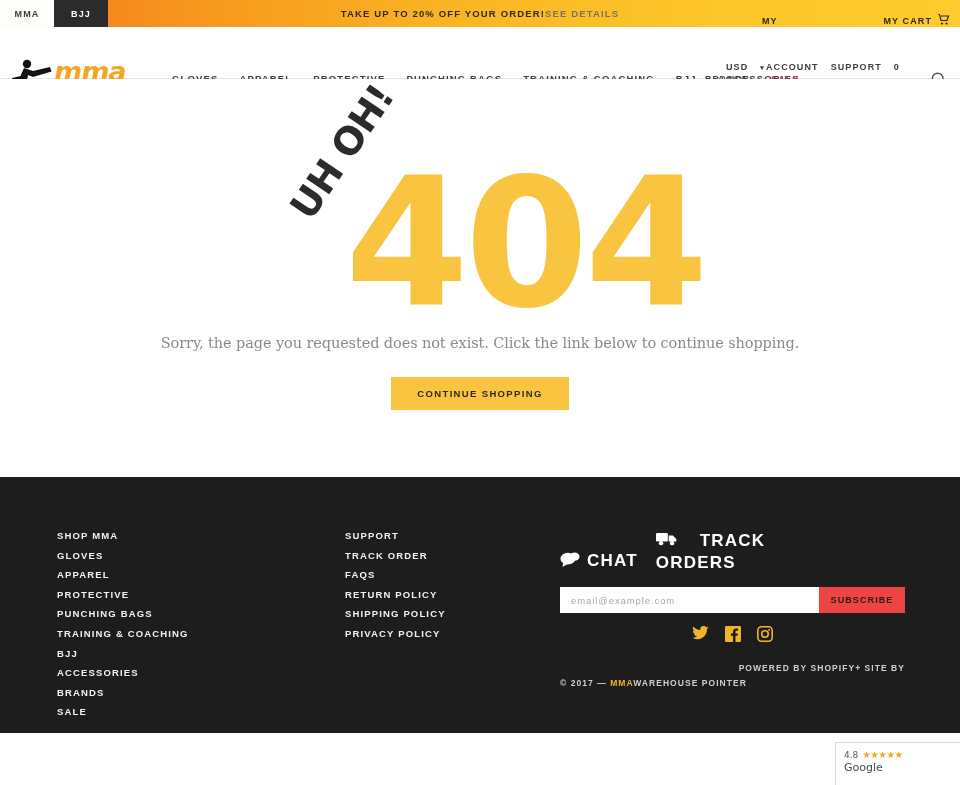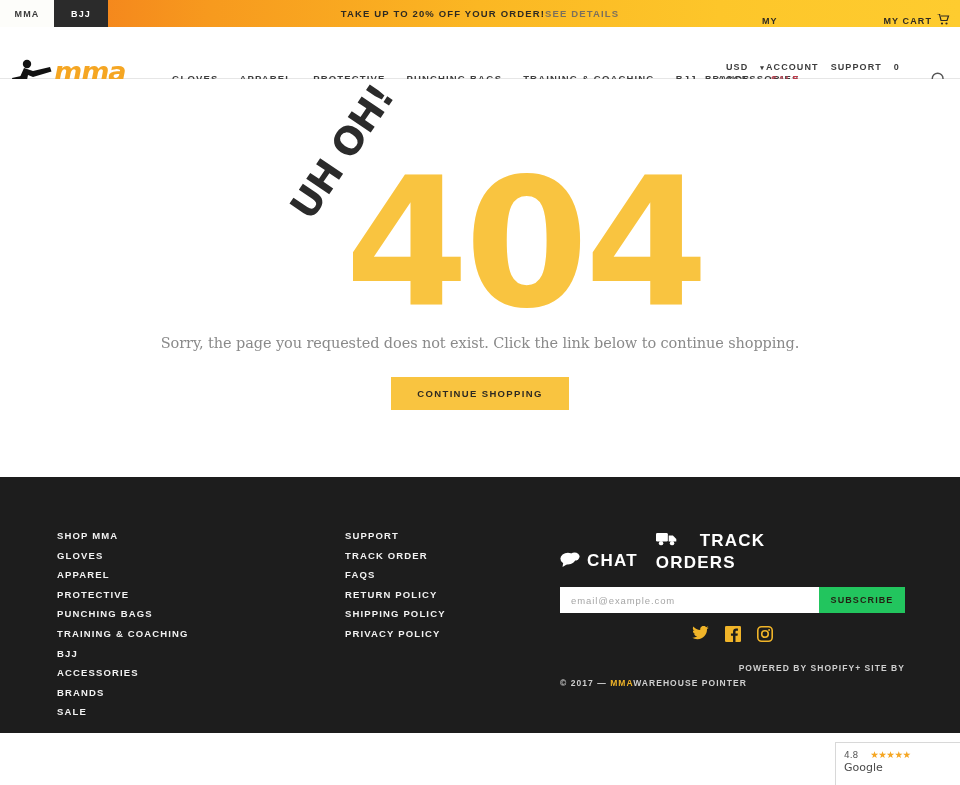--- a/index.html
+++ b/index.html
@@ -184,21 +184,21 @@
     background: #ffffff;
     font-size: 9.5px;
     letter-spacing: 0.9px;
     color: #8d8d8d;
     padding: 0 11px;
     font-family: "Liberation Sans", sans-serif;
   }
   .sub-input::placeholder { color: #a6a6a6; }
   .sub-btn {
     width: 86px; height: 26px;
-    background: #22c55e; border: none;
+    background: #ef4444; border: none;
     font-size: 9px; font-weight: bold; letter-spacing: 1.1px;
     color: #241f13; cursor: pointer;
   }
   .socials {
     display: flex; gap: 16px; justify-content: center;
     margin-top: 13px;
   }
   .socials span { cursor: pointer; display:inline-flex; }
   .legal {
     margin-top: 19px;
@@ -214,21 +214,21 @@
   .gbadge {
     position: absolute;
     right: 0; bottom: 0;
     width: 125px; height: 43px;
     background: #fff;
     border: 1px solid #d8d8d8;
     border-right: none; border-bottom: none;
     padding: 6px 8px;
     font-family: "DejaVu Sans", sans-serif;
   }
-  .gb-top { display: flex; align-items: center; gap: 12px; }
+  .gb-top { display: flex; align-items: center; gap: 4px; }
   .gb-score { font-size: 9px; color: #5a5a5a; }
   .gb-stars { color: #f5a623; font-size: 9.5px; letter-spacing: -0.5px; }
   .gb-l1 { font-size: 11px; color: #4a4a4a; margin-top: 1px; }
   .gb-l2 { font-size: 9px; color: #4a4a4a; margin-top: 36px; }
 </style>
 </head>
 <body>
 
 <div class="topbar">
   <div class="tabs">

